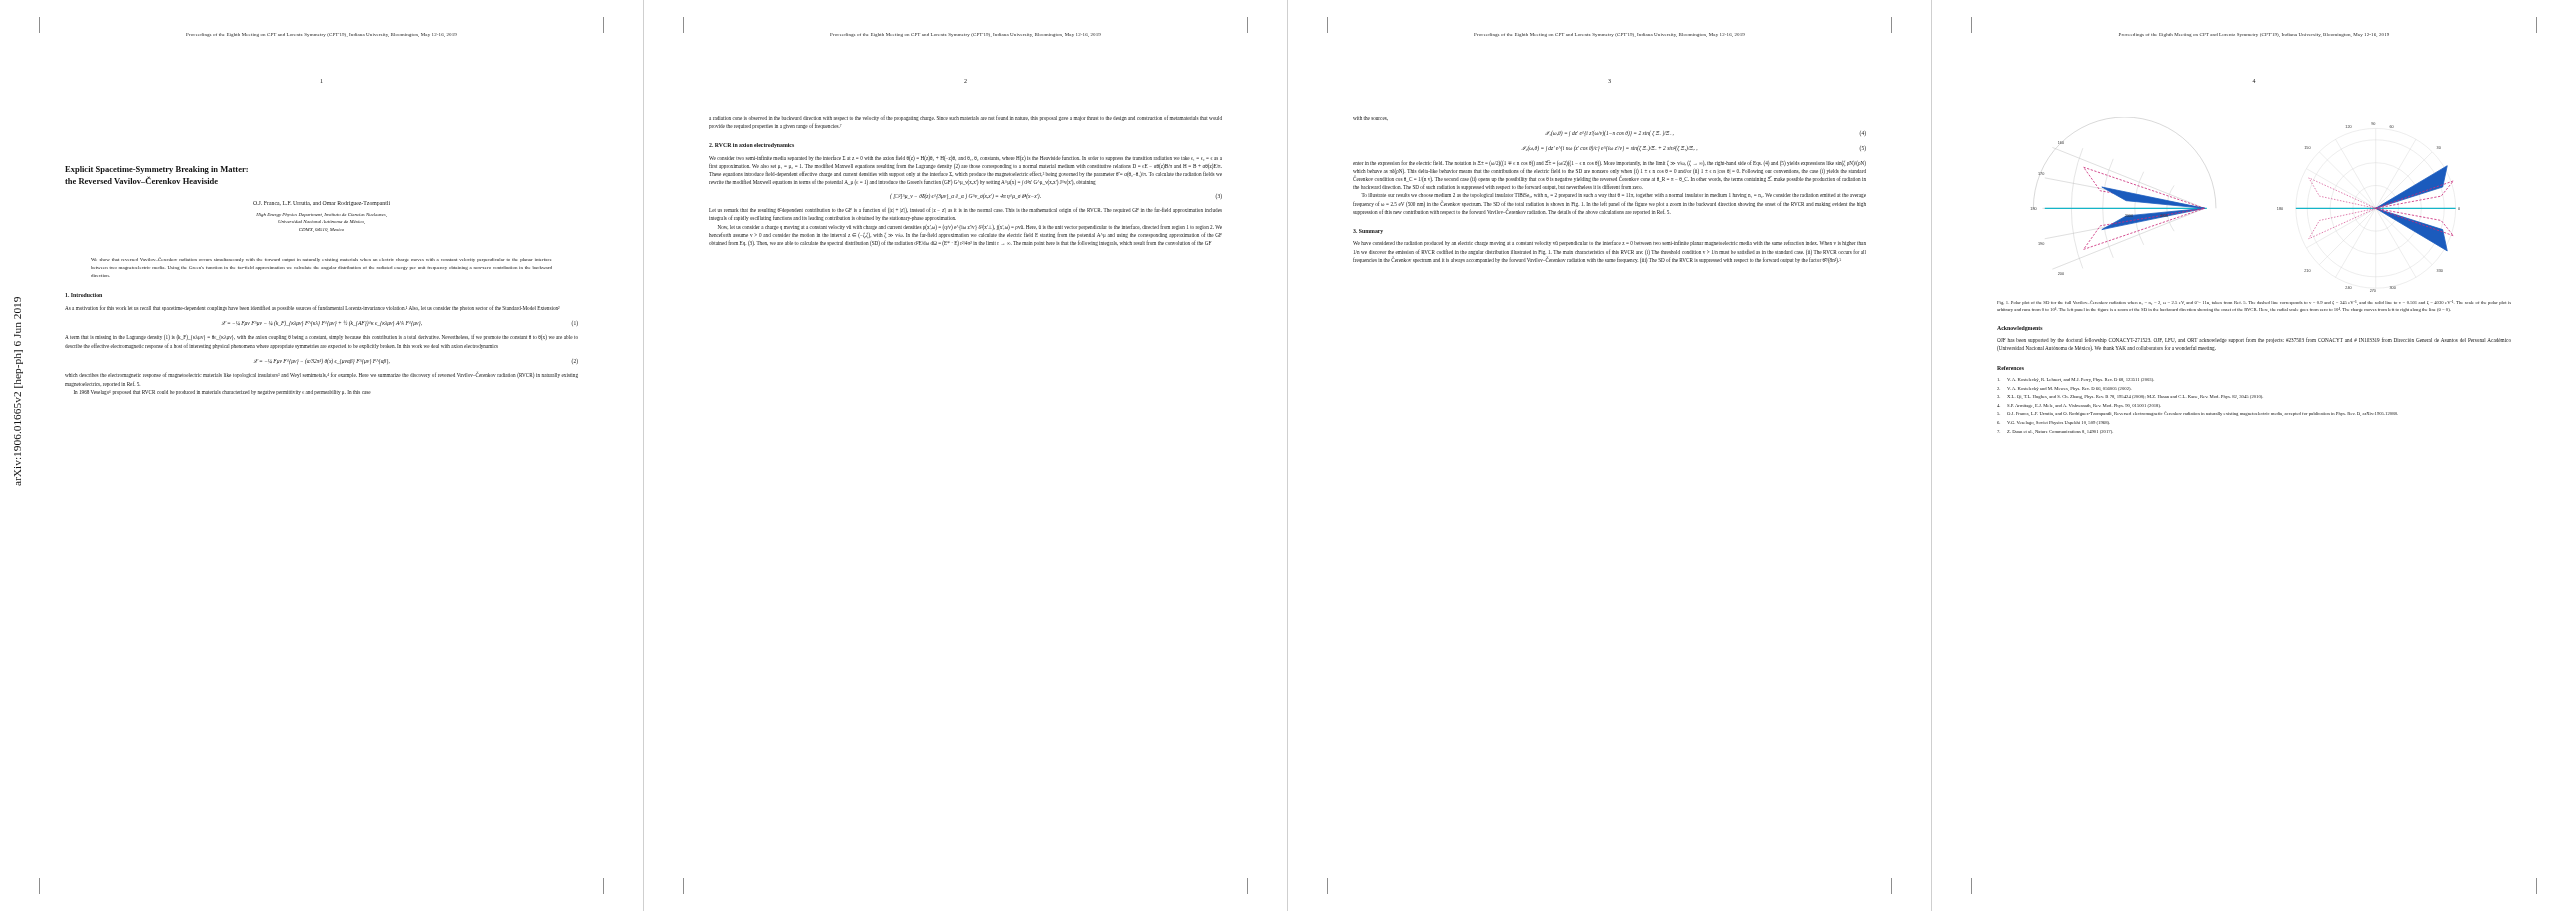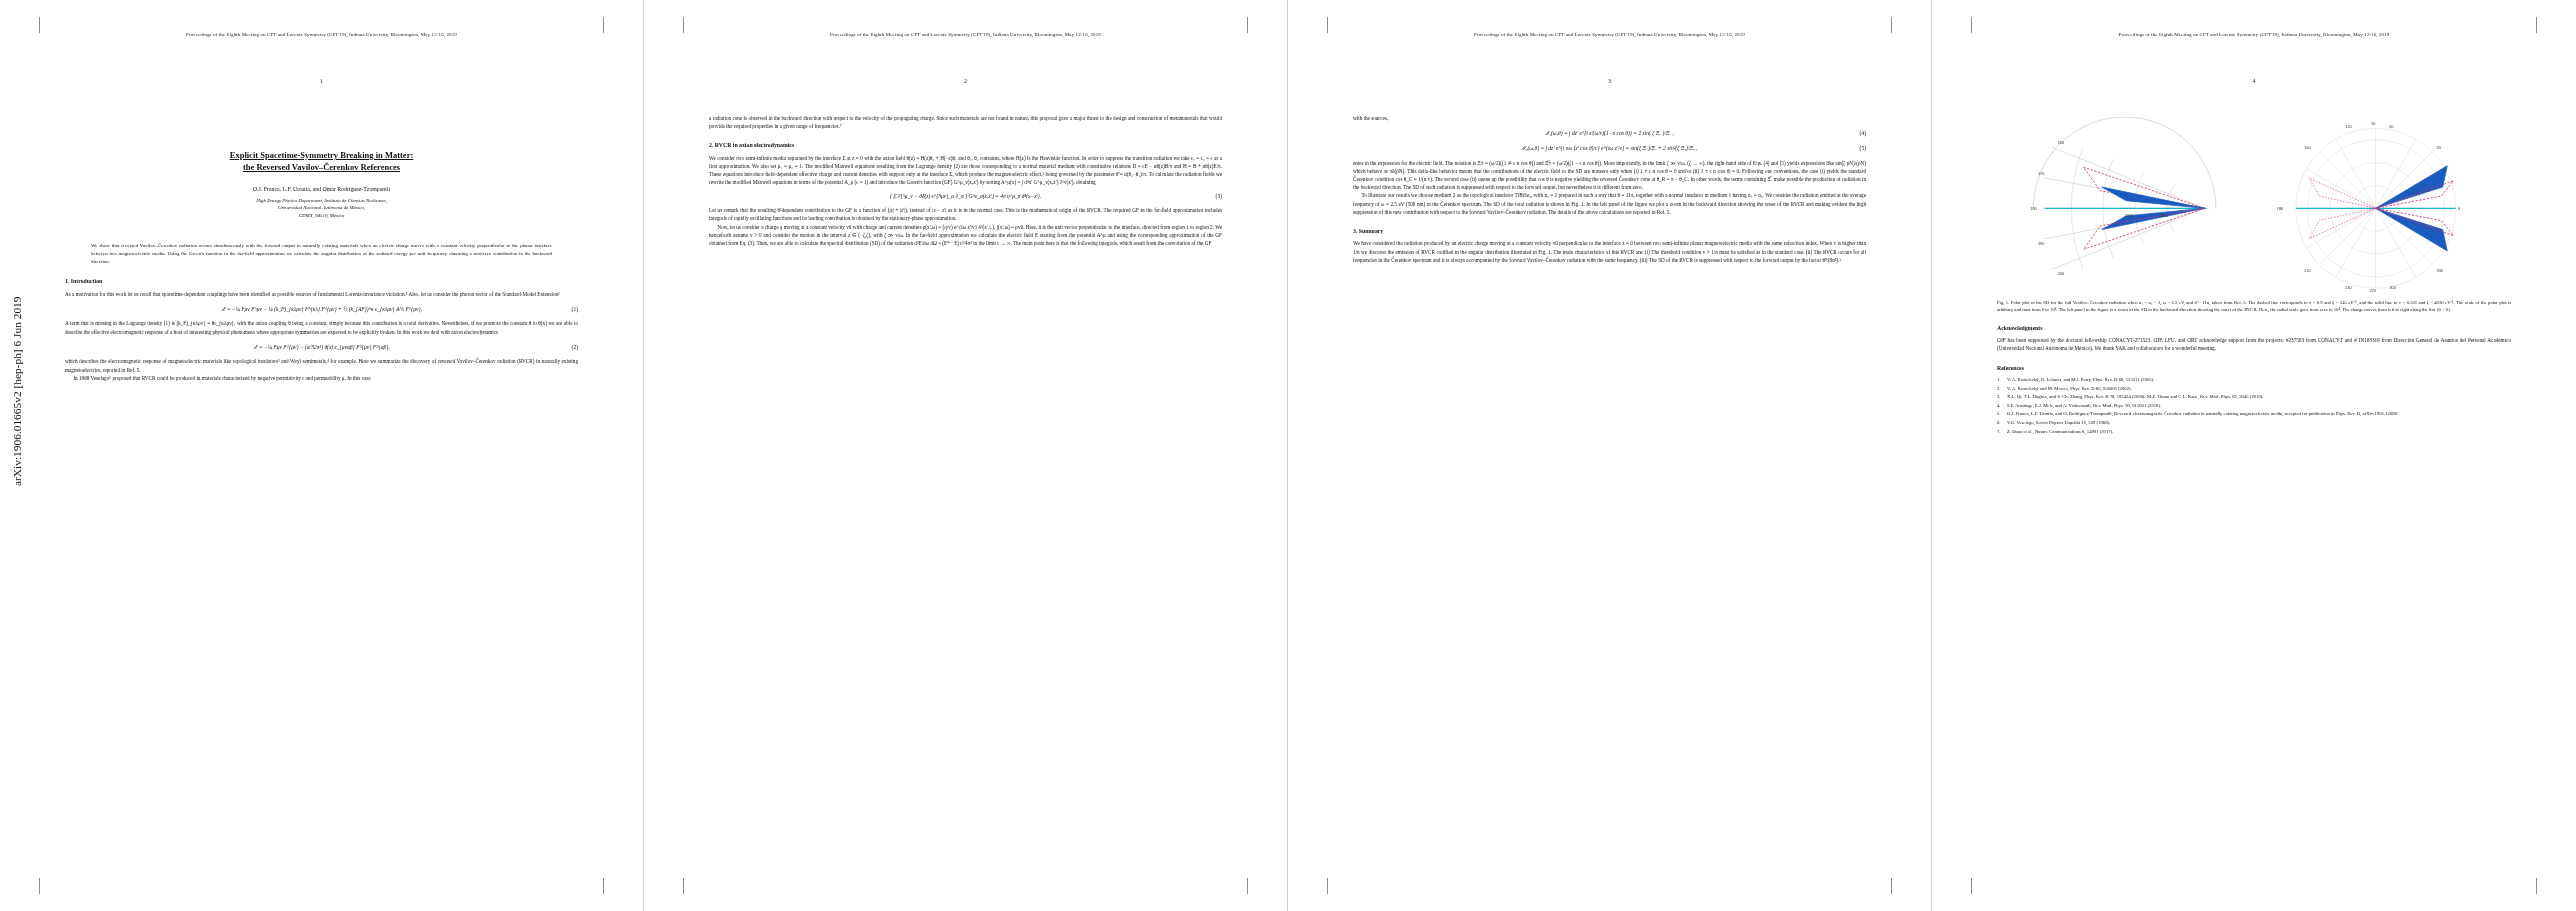--- a/index.html
+++ b/index.html
@@ -33,23 +33,22 @@
     color:#111;
   }
   
   .arxiv-stamp{
     position:absolute;left:10.6px;top:486px;
     transform:rotate(-90deg);transform-origin:left top;
     font-size:11.4px;color:#111;white-space:nowrap;
     font-family:"Liberation Serif", serif;
   }
   .title{
-    text-align:center;font-weight:bold;font-size:8.5px;line-height:1.45;
-    margin-top:35px;
-    text-decoration:underline;
+    text-align:left;font-weight:bold;font-size:8.5px;line-height:1.45;
+    margin-top:49px;
   }
   .authors{text-align:center;font-size:5.8px;margin-top:12px;}
   .affil{text-align:center;font-size:4.9px;font-style:italic;margin-top:5.3px;line-height:1.5;}
   .abstract{
     font-size:5px;line-height:1.62;text-align:justify;
     margin:23px 26px 0 26px;
   }
   .sechead{font-weight:bold;font-size:5.8px;margin:12px 0 5.3px 0;}
   .para{font-size:5.2px;line-height:1.58;text-align:justify;text-indent:8.4px;}
   .para.noind{text-indent:0;}
@@ -82,21 +81,21 @@
     <div class="crop-mark cm-br"></div>
 
     <div class="confhead">Proceedings of the Eighth Meeting on CPT and Lorentz Symmetry (CPT'19), Indiana University, Bloomington, May 12-16, 2019</div>
     <div class="pnum">1</div>
 
     <div class="arxiv-stamp">arXiv:1906.01665v2  [hep-ph]  6 Jun 2019</div>
 
     <div class="body">
       <div class="title">
         <div>Explicit Spacetime-Symmetry Breaking in Matter:</div>
-        <div>the Reversed Vavilov–Čerenkov References</div>
+        <div>the Reversed Vavilov–Čerenkov Heaviside</div>
       </div>
       <div class="authors">O.J. Franca, L.F. Urrutia, and Omar Rodríguez-Tzompantli</div>
       <div class="affil">
         <div>High Energy Physics Department, Instituto de Ciencias Nucleares,</div>
         <div>Universidad Nacional Autónoma de México,</div>
         <div>CDMX, 04510, Mexico</div>
       </div>
       <div class="abstract">We show that reversed Vavilov–Čerenkov radiation occurs simultaneously with the forward output in naturally existing materials when an electric charge moves with a constant velocity perpendicular to the planar interface between two magnetoelectric media. Using the Green's function in the far-field approximation we calculate the angular distribution of the radiated energy per unit frequency obtaining a non-zero contribution in the backward direction.</div>
 
       <div class="sechead">1.  Introduction</div>

